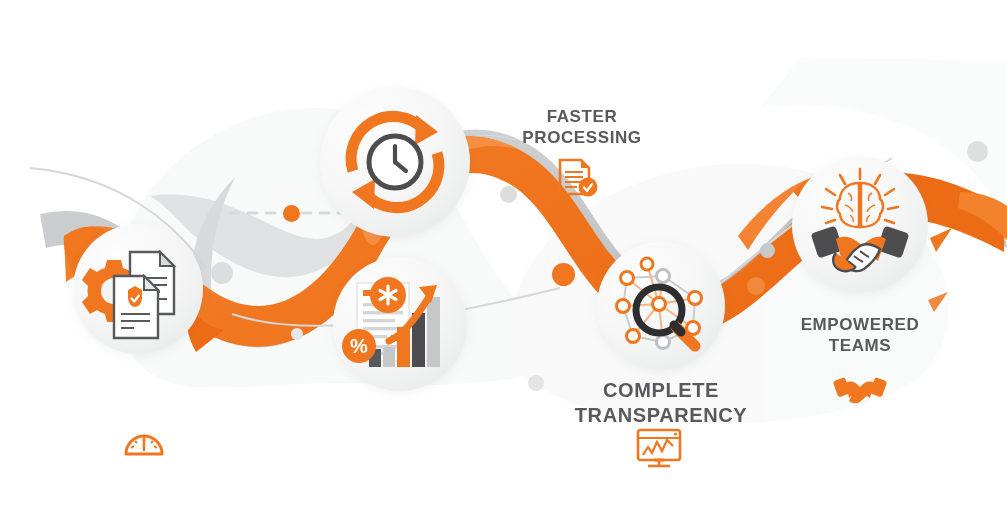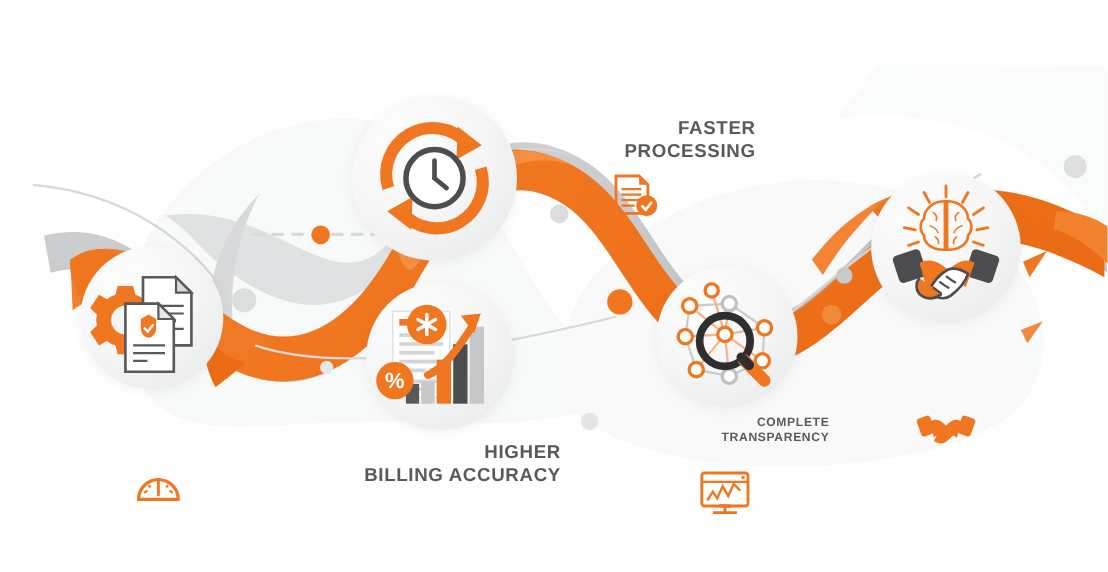--- a/index.html
+++ b/index.html
@@ -11,21 +11,21 @@
   }
   #stage{position:absolute;inset:0;width:1007px;height:520px;}
   .svg-layer{position:absolute;left:0;top:0;width:1007px;height:520px;}
   .node{position:absolute;}
   .bubble{
     position:absolute;border-radius:50%;
     background:radial-gradient(circle at 32% 26%, #fdfdfd 0%, #f6f6f6 48%, #eceded 78%, #e3e5e6 100%);
     box-shadow:0 2px 10px rgba(120,125,130,.10);
   }
   .label{
-    position:absolute;text-align:right;
+    position:absolute;text-align:center;
     font-weight:bold;color:#58595b;
     letter-spacing:.6px;line-height:1.26;
     text-transform:uppercase;white-space:pre-line;
   }
   .mini{position:absolute;}
 </style>
 </head>
 <body>
 
 <div id="stage">
@@ -219,22 +219,20 @@
           <line x1="-8" y1="4.5" x2="8" y2="-4.5"></line>
         </g>
       </g>
 
       <g transform="translate(26,89)">
         <circle cx="0" cy="0" r="17" fill="#F0761F"></circle>
         <text x="0" y="7" text-anchor="middle" font-family="Liberation Sans, sans-serif" font-size="20" font-weight="bold" fill="#FFFFFF">%</text>
       </g>
     </svg>
   </div>
-  <div class="label" style="left:290px;top:400px;width:220px;font-size:17px;">Higher
-Billing Accuracy</div>
 
   <div class="bubble" style="left:320px;top:87px;width:150px;height:150px;">
     <svg viewBox="0 0 150 150" width="150" height="150">
 
       <g fill="none" stroke="#F0761F" stroke-width="11" stroke-linecap="butt">
         <path d="M33 84 A42 42 0 0 1 104 43"></path>
         <path d="M117 66 A42 42 0 0 1 46 107"></path>
       </g>
       <path d="M96 28 L118 45 L95 58 Z" fill="#F0761F"></path>
       <path d="M54 122 L32 105 L55 92 Z" fill="#F0761F"></path>
@@ -298,21 +296,21 @@
         <circle cx="62" cy="62" r="6.5" stroke="#F0761F"></circle>
       </g>
 
       <g>
         <circle cx="62" cy="68" r="23" fill="none" stroke="#2E2E30" stroke-width="7"></circle>
         <line x1="79" y1="85" x2="98" y2="104" stroke="#F0761F" stroke-width="11" stroke-linecap="round"></line>
         <line x1="77" y1="83" x2="84" y2="90" stroke="#2E2E30" stroke-width="9" stroke-linecap="round"></line>
       </g>
     </svg>
   </div>
-  <div class="label" style="left:544px;top:378px;width:210px;font-size:11px;">Complete
+  <div class="label" style="left:556px;top:378px;width:210px;font-size:20px;">Complete
 Transparency</div>
   <div class="mini" style="left:634px;top:427px;width:50px;height:42px;">
     <svg viewBox="0 0 50 42" width="50" height="42">
       <rect x="4" y="3" width="42" height="30" rx="2.5" fill="none" stroke="#F0761F" stroke-width="2.6"></rect>
       <line x1="4" y1="11" x2="46" y2="11" stroke="#F0761F" stroke-width="2"></line>
       <circle cx="41.5" cy="7" r="1.6" fill="#F0761F"></circle>
       <polyline points="9,28 14,20 18,26 23,15 28,24 33,13 39,19" fill="none" stroke="#F0761F" stroke-width="2.2"></polyline>
       <line x1="20" y1="33" x2="30" y2="33" stroke="#F0761F" stroke-width="3"></line>
       <line x1="14" y1="39" x2="36" y2="39" stroke="#F0761F" stroke-width="2.6"></line>
       <line x1="25" y1="33" x2="25" y2="39" stroke="#F0761F" stroke-width="2.6"></line>
@@ -357,20 +355,22 @@
                  C 82 88 76 86 70 88 Z" fill="#FFFFFF" stroke="#4D4D4F" stroke-width="2.4"></path>
         <path d="M44 96 C 40 100 40 108 46 112 C 52 116 60 114 64 110" fill="#F0761F" stroke="#4D4D4F" stroke-width="2.4"></path>
         <g stroke="#4D4D4F" stroke-width="2" fill="none">
           <path d="M56 104 q5 4 8 6"></path>
           <path d="M62 99 q5 4 9 6"></path>
           <path d="M68 94 q5 4 9 6"></path>
         </g>
       </g>
     </svg>
   </div>
+  <div class="label" style="left:760px;top:314px;width:200px;font-size:17px;">Empowered
+Teams</div>
   <div class="mini" style="left:833px;top:372px;width:54px;height:34px;">
     <svg viewBox="0 0 54 34" width="54" height="34">
       <rect x="2" y="7" width="13" height="17" rx="3" transform="rotate(-20 8 15)" fill="#F0761F"></rect>
       <rect x="39" y="7" width="13" height="17" rx="3" transform="rotate(20 46 15)" fill="#F0761F"></rect>
       <path d="M13 11 C 19 7 24 12 27 15 C 30 12 35 7 41 11 L 37 26 C 32 22 30 24 27 26
                C 24 24 19 22 16 26 Z" fill="#F0761F"></path>
       <path d="M27 15 C 22 18 18 24 16 29 C 20 32 25 32 28 29 C 33 25 36 21 37 18
                C 34 15 30 14 27 15 Z" fill="#F0761F"></path>
     </svg>
   </div>

